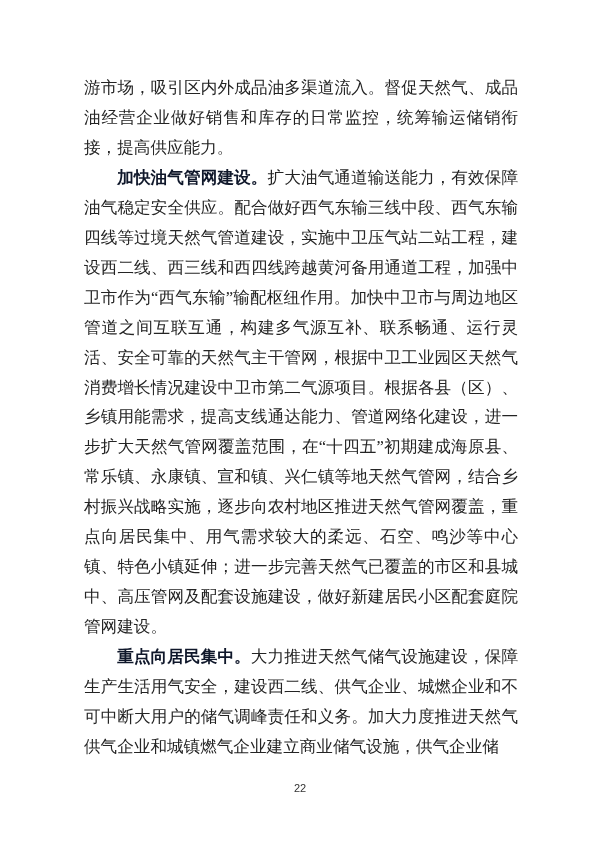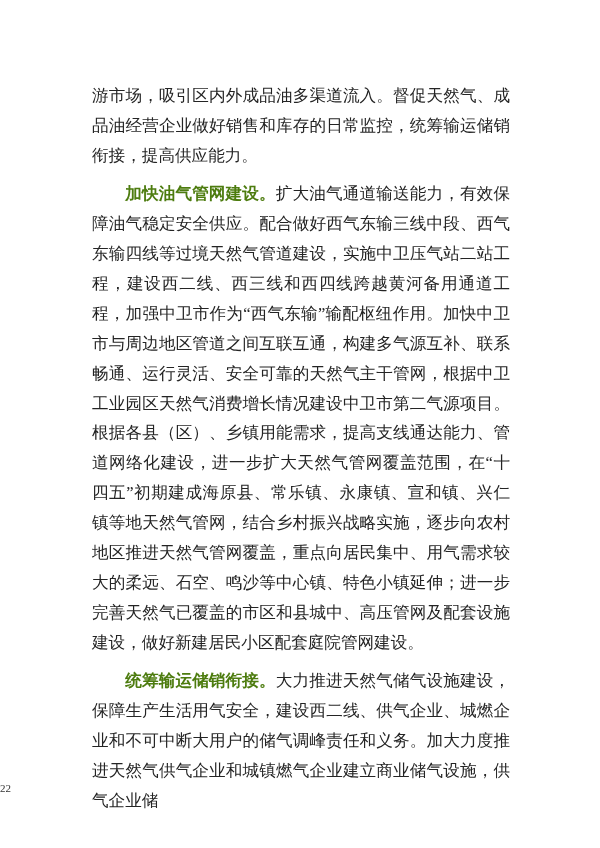--- a/index.html
+++ b/index.html
@@ -16,54 +16,55 @@
     font-family: "Liberation Serif", "DejaVu Serif", serif;
     color: #222222;
   }
   .content {
     position: absolute;
     left: 84px;
     top: 73px;
     width: 434px;
   }
   .content p {
-    margin: 8px;
+    margin: 0;
     padding: 0;
     font-size: 16.6px;
     line-height: 29.95px;
     text-align: justify;
     text-align-last: left;
     text-justify: inter-character;
     letter-spacing: 0;
     word-break: break-all;
     color: #242424;
   }
   .content p.indent {
     text-indent: 2em;
   }
   .content p b {
     font-weight: bold;
-    color: #4d7c0f;
+    color: #0f172a;
   }
   .page-footer {
     position: absolute;
     left: 0;
     top: 781px;
     width: 100%;
+    text-align: center;
     font-size: 11px;
     line-height: 14px;
     color: #333333;
-    font-family: Liberation Serif, serif;
+    font-family: Liberation Sans, sans-serif;
   }
 </style>
 </head>
 <body>
 
 <div class="page">
   <div class="content">
     <p class="para"><span>游市场，吸引区内外成品油多渠道流入。督促天然气、成品油经营企业做好销售和库存的日常监控，统筹输运储销衔接，提高供应能力。</span></p>
     <p class="para indent"><b>加快油气管网建设。</b><span>扩大油气通道输送能力，有效保障油气稳定安全供应。配合做好西气东输三线中段、西气东输四线等过境天然气管道建设，实施中卫压气站二站工程，建设西二线、西三线和西四线跨越黄河备用通道工程，加强中卫市作为“西气东输”输配枢纽作用。加快中卫市与周边地区管道之间互联互通，构建多气源互补、联系畅通、运行灵活、安全可靠的天然气主干管网，根据中卫工业园区天然气消费增长情况建设中卫市第二气源项目。根据各县（区）、乡镇用能需求，提高支线通达能力、管道网络化建设，进一步扩大天然气管网覆盖范围，在“十四五”初期建成海原县、常乐镇、永康镇、宣和镇、兴仁镇等地天然气管网，结合乡村振兴战略实施，逐步向农村地区推进天然气管网覆盖，重点向居民集中、用气需求较大的柔远、石空、鸣沙等中心镇、特色小镇延伸；进一步完善天然气已覆盖的市区和县城中、高压管网及配套设施建设，做好新建居民小区配套庭院管网建设。</span></p>
-    <p class="para indent"><b>统筹输运储销衔接。</b><span>大力推进天然气储气设施建设，保障生产生活用气安全，建设西二线、供气企业、城燃企业和不可中断大用户的储气调峰责任和义务。加大力度推进天然气供气企业和城镇燃气企业建立商业储气设施，供气企业储</span></p>
+    <p class="para indent"><b>重点向居民集中。</b><span>大力推进天然气储气设施建设，保障生产生活用气安全，建设西二线、供气企业、城燃企业和不可中断大用户的储气调峰责任和义务。加大力度推进天然气供气企业和城镇燃气企业建立商业储气设施，供气企业储</span></p>
   </div>
   <div class="page-footer">
     <span>22</span>
   </div>
 </div>
 
 </body></html>

